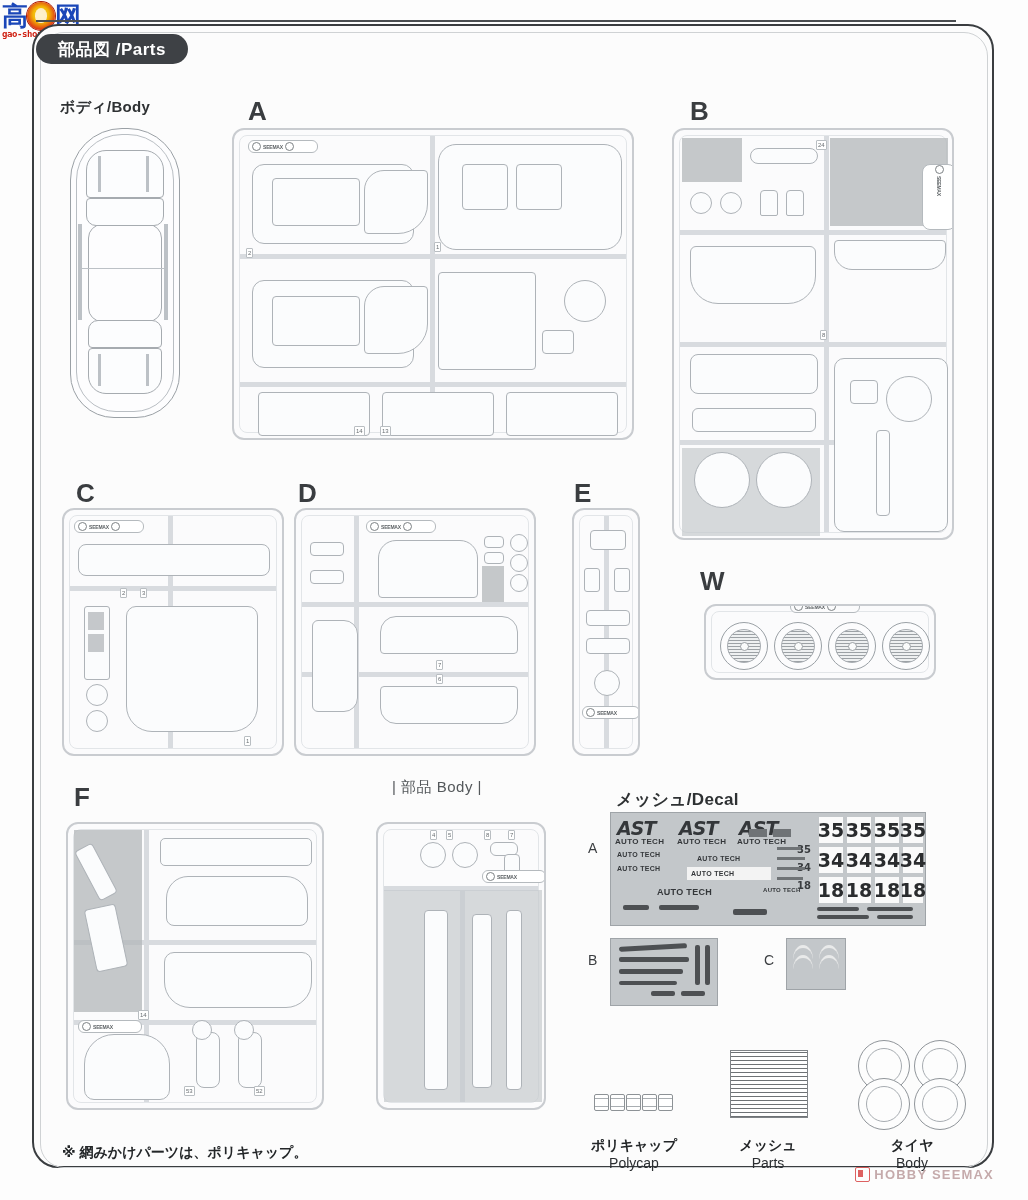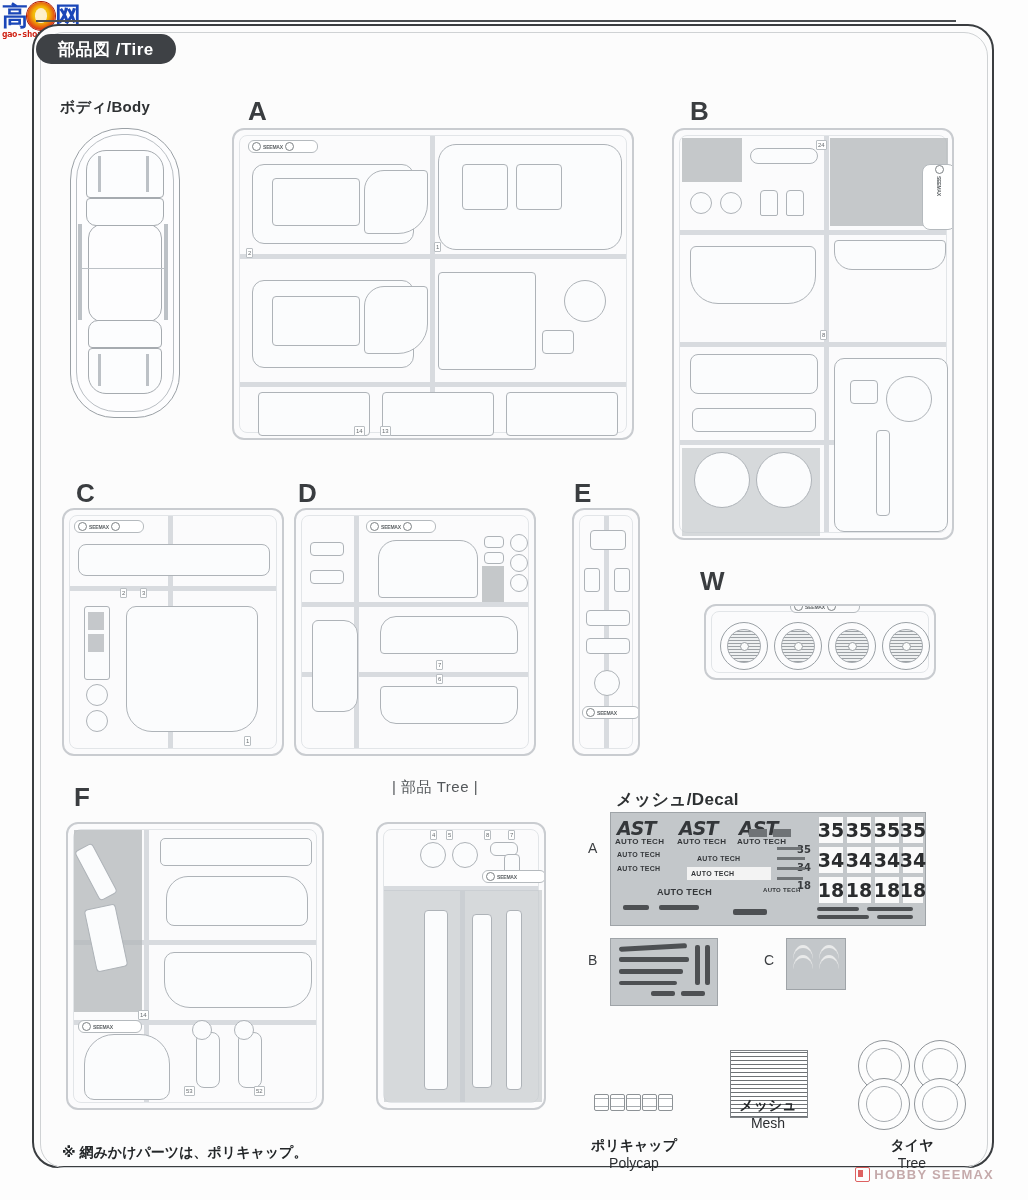--- a/index.html
+++ b/index.html
@@ -180,21 +180,21 @@
   <span class="gs-badge"></span>
   <span class="gs-char" style="left:53px">网</span>
   <span class="gs-url">gao-shou.com</span>
 </div>
 
 <div id="page-frame"></div>
 <div id="page-frame-inner"></div>
 <div id="header-rule"></div>
 
 <div id="header-pill">
-  <span>部品図 /Tire</span>
+  <span>部品図 /Parts</span>
 </div>
 
 <div class="sec-label" style="left:60px;top:98px;">ボディ/Body</div>
 
 <div id="body-outline">
   <div class="car-shell"></div>
   <div class="car-shell2"></div>
   <div class="car-roof"></div>
   <div class="car-wind" style="left:28px;top:70px;width:76px;height:26px;border-radius:4px 4px 10px 10px;"></div>
   <div class="car-wind" style="left:30px;top:192px;width:72px;height:26px;border-radius:10px 10px 4px 4px;"></div>
@@ -380,21 +380,21 @@
   <div class="part soft" style="left:16px;top:210px;width:84px;height:64px;border-radius:30px 30px 10px 10px;"></div>
   <div class="part" style="left:128px;top:208px;width:22px;height:54px;border-radius:8px;"></div>
   <div class="part" style="left:170px;top:208px;width:22px;height:54px;border-radius:8px;"></div>
   <div class="part round" style="left:124px;top:196px;width:18px;height:18px;"></div>
   <div class="part round" style="left:166px;top:196px;width:18px;height:18px;"></div>
   <div class="numtag" style="left:70px;top:186px;">14</div>
   <div class="numtag" style="left:116px;top:262px;">53</div>
   <div class="numtag" style="left:186px;top:262px;">52</div>
 </div>
 
-<div class="tree-title" style="left:392px;top:778px;">| 部品 Tree |</div>
+<div class="tree-title" style="left:392px;top:778px;">| 部品 Body |</div>
 <div class="sprue" id="sprue-tree" style="left:376px;top:822px;width:170px;height:288px;">
   <div class="inner-border"></div>
   <div class="rail h" style="top:62px;"></div>
   <div class="rail v" style="left:82px;top:66px;"></div>
   <div class="shade light" style="left:6px;top:66px;width:158px;height:212px;"></div>
   <div class="part round" style="left:42px;top:18px;width:24px;height:24px;"></div>
   <div class="part round" style="left:74px;top:18px;width:24px;height:24px;"></div>
   <div class="part" style="left:112px;top:18px;width:26px;height:12px;border-radius:6px;"></div>
   <div class="part" style="left:126px;top:30px;width:14px;height:18px;"></div>
   <div class="logo-badge" style="left:104px;top:46px;width:56px;">
@@ -488,34 +488,34 @@
   <div class="polycap" style="left:626px;top:1094px;"></div>
   <div class="polycap" style="left:642px;top:1094px;"></div>
   <div class="polycap" style="left:658px;top:1094px;"></div>
 </div>
 <div class="misc-label" style="left:566px;top:1136px;width:136px;">
   <div>ポリキャップ</div>
   <div class="en">Polycap</div>
 </div>
 
 <div id="mesh-swatch" style="left:730px;top:1050px;width:76px;height:66px;"></div>
-<div class="misc-label" style="left:712px;top:1096px;width:112px;">
+<div class="misc-label" style="left:712px;top:1136px;width:112px;">
   <div>メッシュ</div>
-  <div class="en">Mesh</div>
+  <div class="en">Parts</div>
 </div>
 
 <div>
   <div class="tire" style="left:858px;top:1040px;"></div>
   <div class="tire" style="left:914px;top:1040px;"></div>
   <div class="tire" style="left:858px;top:1078px;"></div>
   <div class="tire" style="left:914px;top:1078px;"></div>
 </div>
 <div class="misc-label" style="left:856px;top:1136px;width:112px;">
   <div>タイヤ</div>
-  <div class="en">Tree</div>
+  <div class="en">Body</div>
 </div>
 
 <div class="bottom-note">※ 網みかけパーツは、ポリキャップ。</div>
 
 <div id="wm-hobbysearch">
   <span class="hs-mark"></span>
   <span class="hs-txt">HOBBY SEEMAX</span>
 </div>
 
 </body></html>

